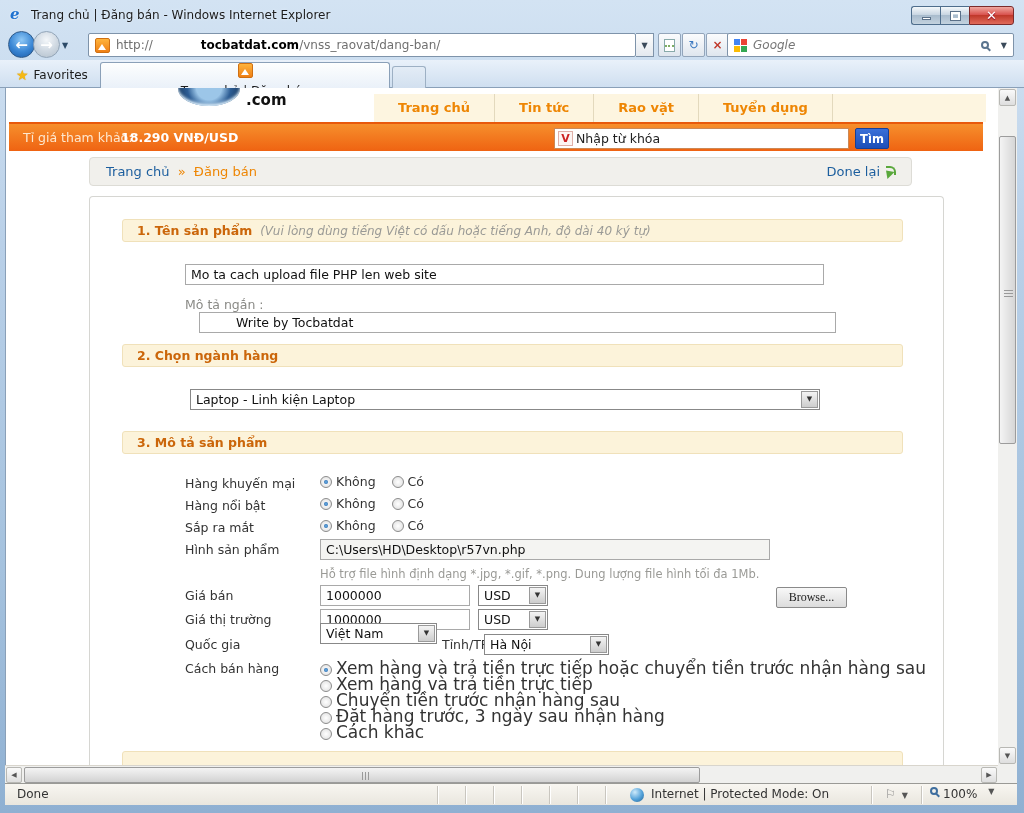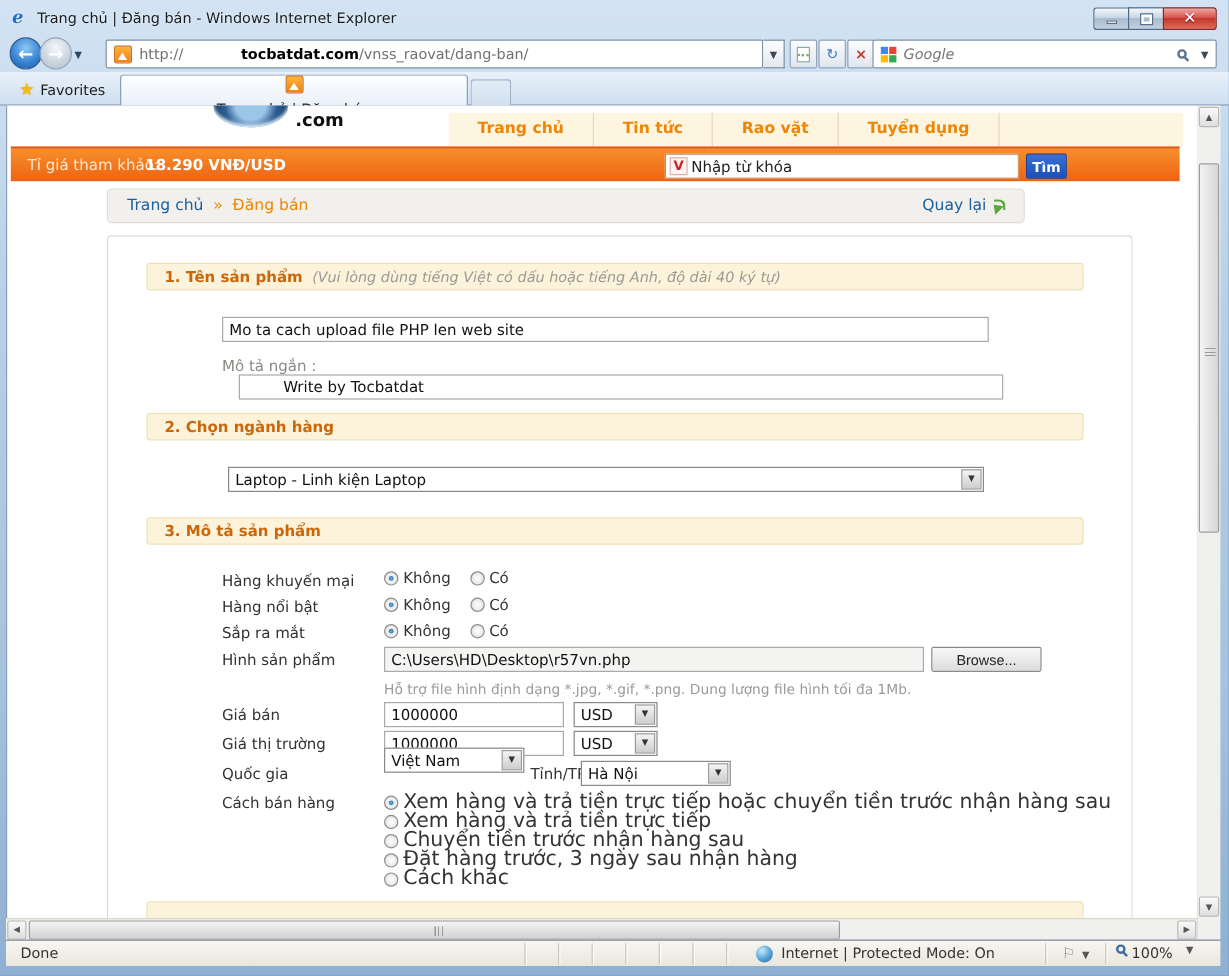--- a/index.html
+++ b/index.html
@@ -80,41 +80,41 @@
   .topnav { position:absolute; left:368px; top:6px; right:13px; height:28px; background:#fdf5e0; display:flex; }
   .topnav-item { padding:0 24px; line-height:28px; color:#ee8604; font-weight:bold; font-size:13px; border-right:1px solid #e3d9bd; }
   .ratebar { position:absolute; left:3px; top:34px; width:974px; height:29px; background:linear-gradient(#f68f2c,#ef6312); border-top:2px solid #e8590c; color:#fff; }
   .rate-label { position:absolute; left:14px; top:6px; font-size:12.5px; color:#fde8cf; }
   .rate-value { position:absolute; left:112px; top:6px; font-size:12.5px; font-weight:bold; color:#fff; }
   .rate-search { position:absolute; left:545px; top:4px; display:flex; align-items:center; }
   .kw-box { width:295px; height:21px; background:#fff; border:1px solid #c85; display:flex; align-items:center; }
   .v-ico { width:15px; height:15px; margin:0 3px; border:1px solid #e0b0a8; background:#fdf5f3; color:#cc2222; font-weight:bold; font-size:11px; text-align:center; line-height:14px; }
   .kw-input { border:none; outline:none; flex:1; font-size:12.5px; color:#222; height:17px; font-family:"DejaVu Sans",sans-serif; }
   .tim-btn { margin-left:6px; width:34px; height:21px; background:linear-gradient(#3a6fd8,#1d4fb8); border:1px solid #173f96; border-radius:2px; color:#fff; font-weight:bold; font-size:11.5px; }
-  .breadbar { position:absolute; left:83px; top:69px; width:765px; height:29px; background:#f1f0ec; border:1px solid #dddcd6; border-radius:4px; }
+  .breadbar { position:absolute; left:83px; top:69px; width:823px; height:29px; background:#f1f0ec; border:1px solid #dddcd6; border-radius:4px; }
   .bread-left { position:absolute; left:16px; top:6px; font-size:13px; }
   .bc-home { color:#1c5e9e; } .bc-sep { color:#ee8604; margin:0 4px; } .bc-cur { color:#ee8604; }
   .back-link { position:absolute; right:14px; top:6px; font-size:13px; color:#1c5e9e; display:flex; align-items:center; gap:6px; }
   .green-arrow { width:11px; height:11px; position:relative; }
   .green-arrow::before { content:''; position:absolute; left:0; top:0; width:8px; height:7px; border:2px solid #5aa83c; border-left:none; border-bottom:none; border-radius:0 6px 0 0; }
   .green-arrow::after { content:''; position:absolute; left:-1px; bottom:-1px; border-top:5px solid transparent; border-bottom:5px solid transparent; border-right:7px solid #5aa83c; transform:rotate(45deg); }
 
   .panel { position:absolute; left:83px; top:108px; width:855px; height:600px; background:#fff; border:1px solid #d6d6d2; border-bottom:none; border-radius:4px 4px 0 0; }
   .band { position:absolute; left:32px; width:781px; height:23px; background:#fcf3da; border:1px solid #f0e1ba; border-radius:3px; line-height:21px; padding-left:14px; font-size:12.5px; white-space:nowrap; overflow:hidden; }
   .band b { color:#cb660a; }
   .band i { color:#9a9a96; font-size:12px; margin-left:4px; }
   .txt { position:absolute; border:1px solid #a9a9a9; height:21px; font-size:12.5px; padding:0 5px; color:#111; font-family:"DejaVu Sans",sans-serif; background:#fff; }
   .flbl { position:absolute; font-size:12.5px; color:#333; }
   .hint { position:absolute; font-size:11.5px; color:#9a9a96; }
   .sel { position:absolute; height:21px; background:#fff; border:1px solid #888; font-size:12.5px; line-height:19px; padding-left:5px; color:#111; }
   .sel .ab { position:absolute; right:1px; top:1px; bottom:1px; width:17px; background:linear-gradient(#f4f4f4,#cdcdcd); border:1px solid #9a9a9a; font-size:7px; color:#333; display:flex; align-items:center; justify-content:center; }
   .rdo { display:inline-block; width:12px; height:12px; border-radius:50%; border:1px solid #8c8c8c; background:radial-gradient(#ffffff,#dcdcdc); position:relative; vertical-align:-2px; margin-right:4px; }
   .rdo.on::after { content:''; position:absolute; left:3px; top:3px; width:4px; height:4px; border-radius:50%; background:radial-gradient(#6fb5ea,#16549c); }
   .rgroup span.optlbl { margin-right:12px; }
-  .browse { position:absolute; height:21px; width:92px; background:linear-gradient(#f8f8f8,#dcdcdc); border:1px solid #8a8a8a; border-radius:2px; font-size:12px; color:#222; font-family:Liberation Sans, sans-serif; }
+  .browse { position:absolute; height:21px; width:71px; background:linear-gradient(#f8f8f8,#dcdcdc); border:1px solid #8a8a8a; border-radius:2px; font-size:12px; color:#222; font-family:Liberation Serif, serif;margin-top:48px; }
   .sale-opt { position:absolute; left:230px; font-size:17px; white-space:nowrap; }
   .clip4 { position:absolute; left:32px; top:554px; width:781px; height:23px; background:#fcf3da; border:1px solid #f0e1ba; border-radius:3px; overflow:hidden; }
 </style>
 </head>
 <body>
 
 <div class="win">
 
   <div class="titlebar">
     <span class="ie-ico">e</span>
@@ -194,21 +194,21 @@
         </div>
       </div>
 
       <div class="breadbar">
         <div class="bread-left">
           <span class="bc-home">Trang chủ</span>
           <span class="bc-sep">»</span>
           <span class="bc-cur">Đăng bán</span>
         </div>
         <div class="back-link">
-          <span>Quay lại</span>
+          <span>Done lại</span>
           <span class="green-arrow"></span>
         </div>
       </div>
 
       <div class="panel">
 
         <div class="band" style="top:22px">
           <b>1. Tên sản phẩm</b>
           <i>(Vui lòng dùng tiếng Việt có dấu hoặc tiếng Anh, độ dài 40 ký tự)</i>
         </div>

